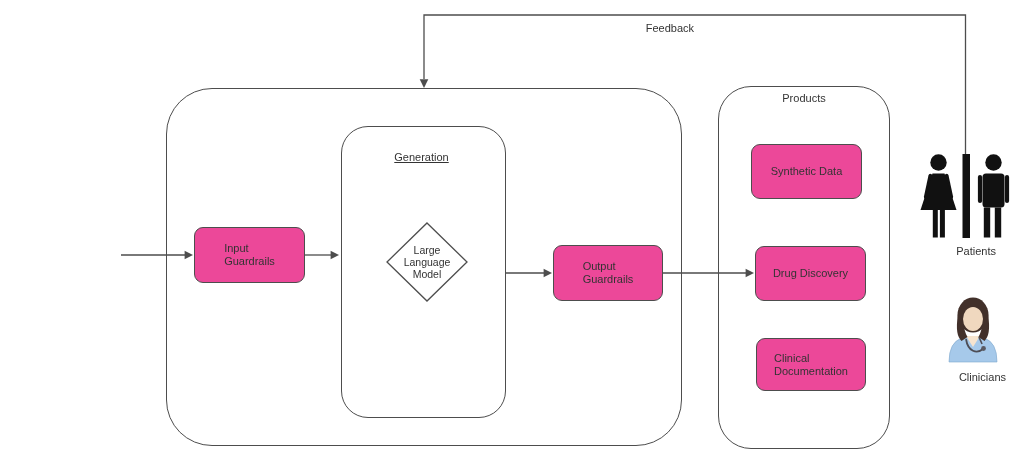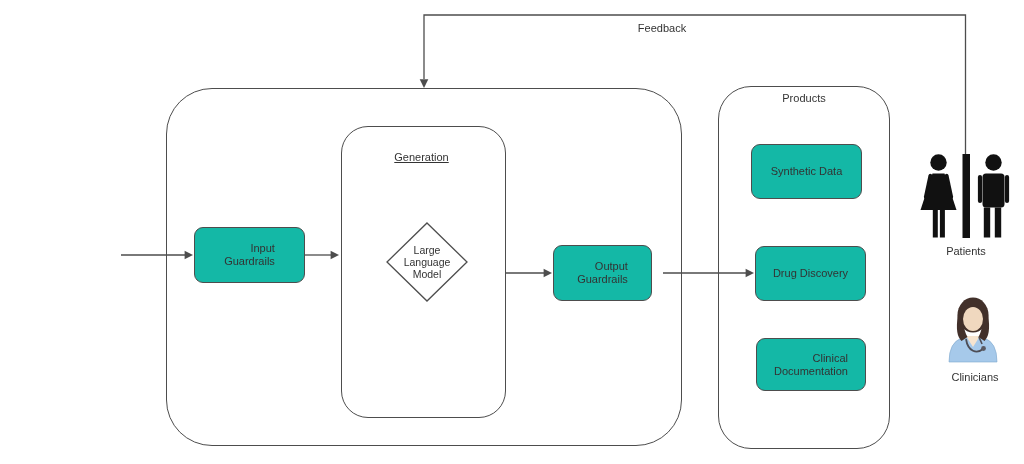--- a/index.html
+++ b/index.html
@@ -34,37 +34,37 @@
     position: absolute;
     left: 0;
     top: 0;
     z-index: 2;
     pointer-events: none;
   }
   .node {
     position: absolute;
     border: 1px solid #4d4d4d;
     border-radius: 9px;
-    background: #14b8a6;
+    background: #ec4899;
     box-sizing: border-box;
     display: flex;
     align-items: center;
     justify-content: center;
-    text-align: right;
+    text-align: left;
     font-size: 11px;
     line-height: 13px;
     white-space: pre-line;
     color: #333333;
     z-index: 3;
   }
   .free-label {
     position: absolute;
     font-size: 11px;
     line-height: 13px;
-    text-align: center;
+    text-align: right;
     color: #333333;
     z-index: 4;
     white-space: pre-line;
   }
   .llm-node {
     position: absolute;
     left: 386px;
     top: 222px;
     width: 82px;
     height: 80px;
@@ -144,21 +144,21 @@
   <div class="llm-node">
     <svg class="diamond-svg" width="82" height="80" viewBox="0 0 82 80">
       <polygon points="41,1 81,40 41,79 1,40" fill="#ffffff" stroke="#4d4d4d" stroke-width="1.3"></polygon>
     </svg>
     <div class="llm-label">Large
 Language
 Model</div>
   </div>
 
 
-  <div class="node" style="left:553px; top:245px; width:99px; height:56px;">Output
+  <div class="node" style="left:553px; top:245px; width:110px; height:56px;">Output
 Guardrails</div>
 
   <div class="node" style="left:751px; top:144px; width:111px; height:55px;">Synthetic Data</div>
 
   <div class="node" style="left:755px; top:246px; width:111px; height:55px;">Drug Discovery</div>
 
   <div class="node" style="left:756px; top:338px; width:110px; height:53px;">Clinical
 Documentation</div>
 
   <svg class="actor-icon" style="left:920px; top:150px;" width="92" height="92" viewBox="0 0 92 92">

